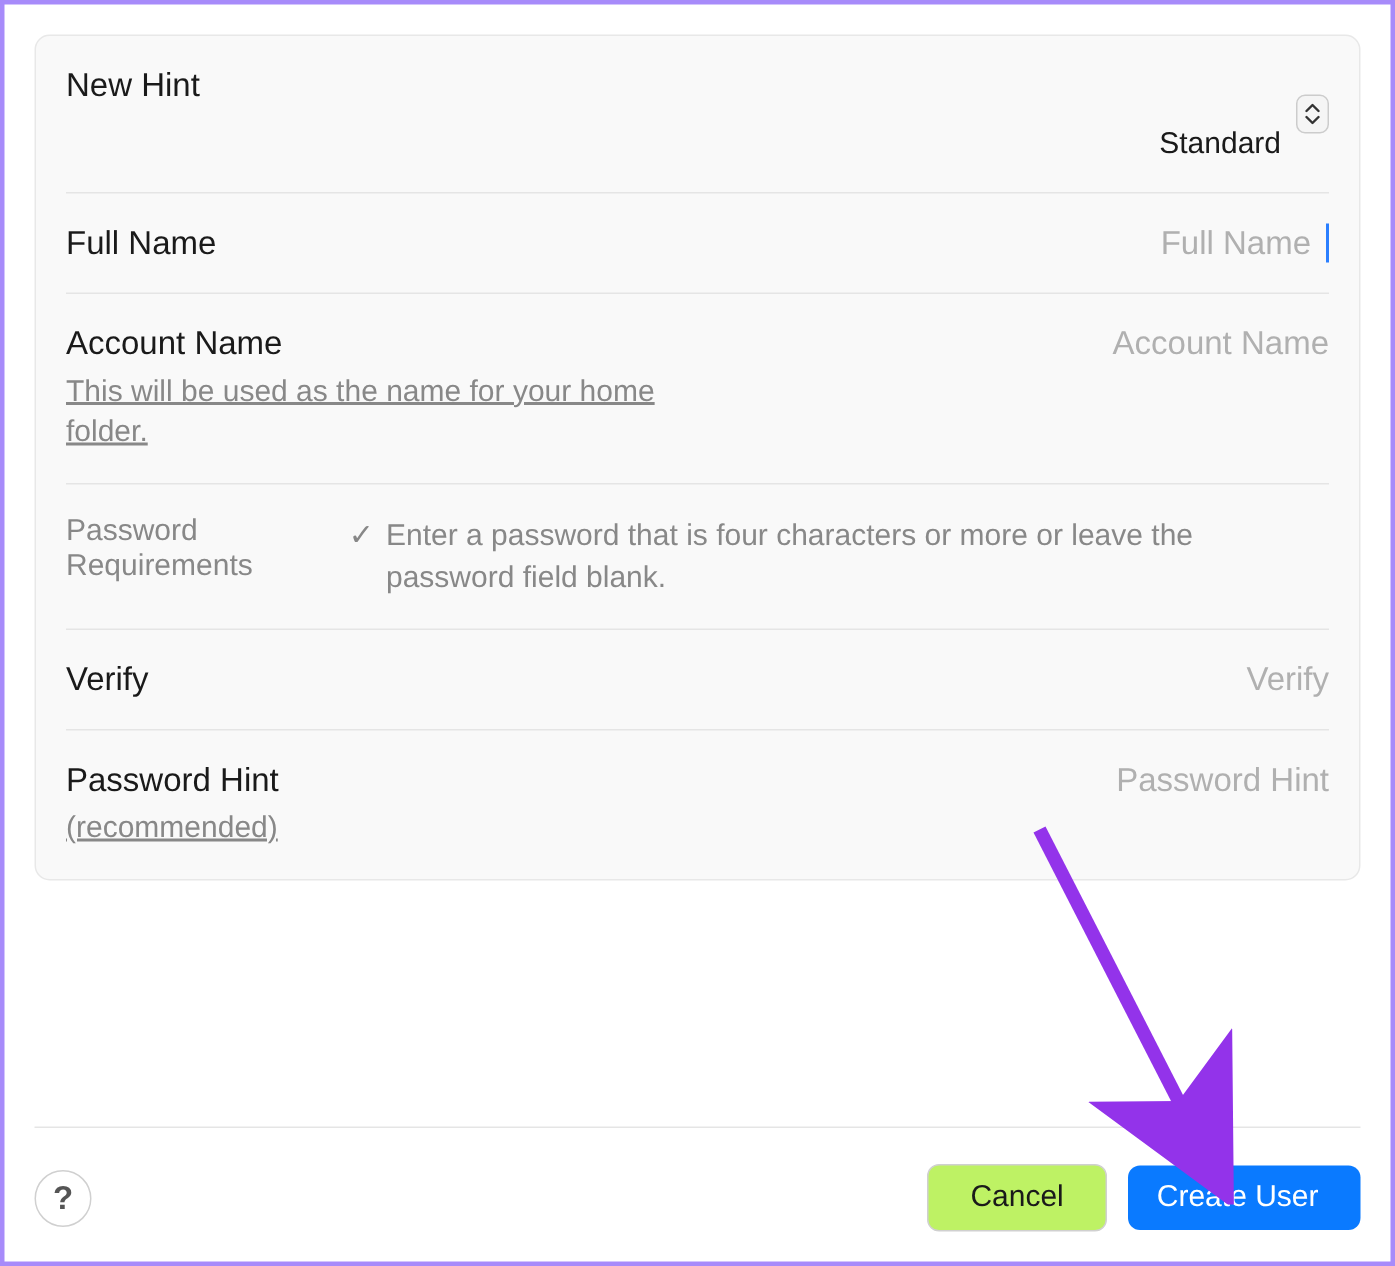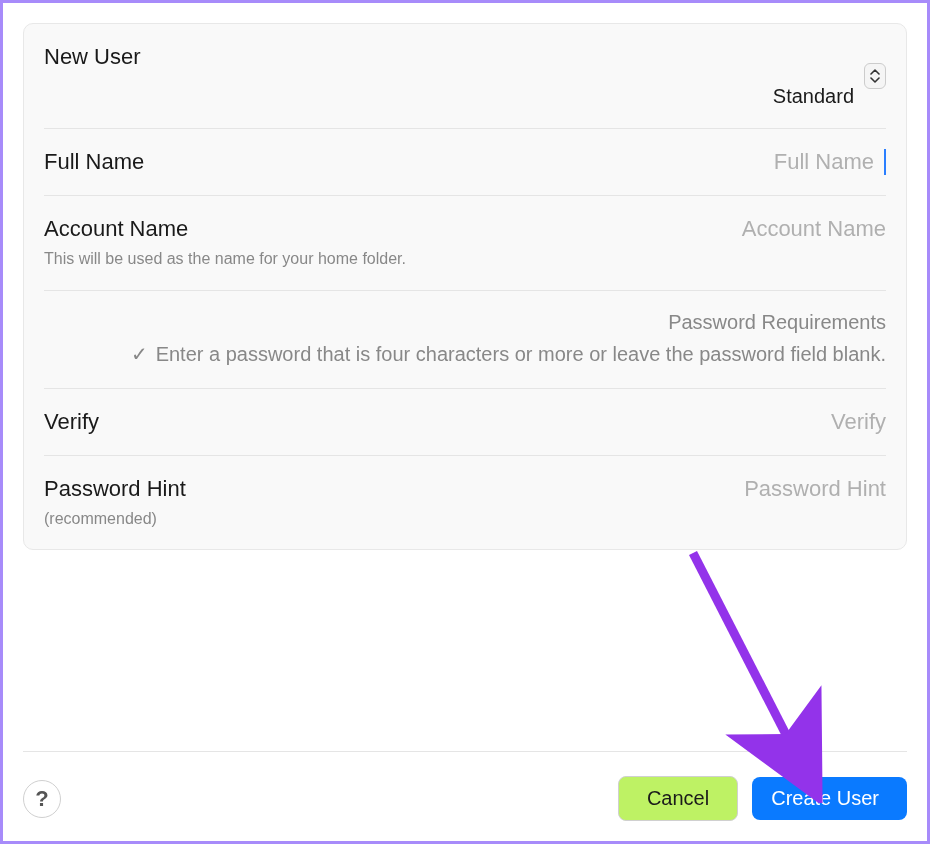--- a/index.html
+++ b/index.html
@@ -29,22 +29,21 @@
       display: flex;
       align-items: flex-start;
       justify-content: space-between;
       padding: 20px 0;
       border-bottom: 1px solid #e5e5e5;
     }
     .form-row:last-child {
       border-bottom: none;
     }
     .form-row.requirements {
-      flex-direction: column;
-      align-items: flex-end;
+      align-items: flex-start;
       color: #888;
       font-size: 20px;
     }
     .req-title {
       margin-bottom: 6px;
     }
     .req-text {
       display: flex;
       align-items: flex-start;
       gap: 8px;
@@ -59,24 +58,25 @@
       display: flex;
       flex-direction: column;
       gap: 6px;
     }
     .field-label {
       font-size: 22px;
       font-weight: 500;
       color: #1a1a1a;
     }
     .field-sublabel {
-      font-size: 16px;
+      font-size: 20px;
       color: #888;
       max-width: 400px;
       line-height: 1.35;
+      text-decoration: underline;
     }
     .value-col {
       display: flex;
       align-items: center;
       gap: 12px;
     }
     .dropdown {
       display: flex;
       align-items: center;
       gap: 10px;
@@ -181,21 +181,21 @@
       pointer-events: none;
     }
   </style>
 </head>
 <body>
 
 <div class="form-panel">
 
   <div class="form-row">
     <div class="label-col">
-      <span class="field-label">New User</span>
+      <span class="field-label">New Hint</span>
     </div>
     <div class="value-col">
       <div class="dropdown">
         <span class="dropdown-value">Standard</span>
         <span class="stepper-icon">
           <svg width="10" height="16" viewBox="0 0 10 16">
               <path d="M1 6 L5 2 L9 6 M1 10 L5 14 L9 10" fill="none" stroke="#333" stroke-width="1.6" stroke-linecap="round" stroke-linejoin="round"></path>
             </svg>
         </span>
       </div>

